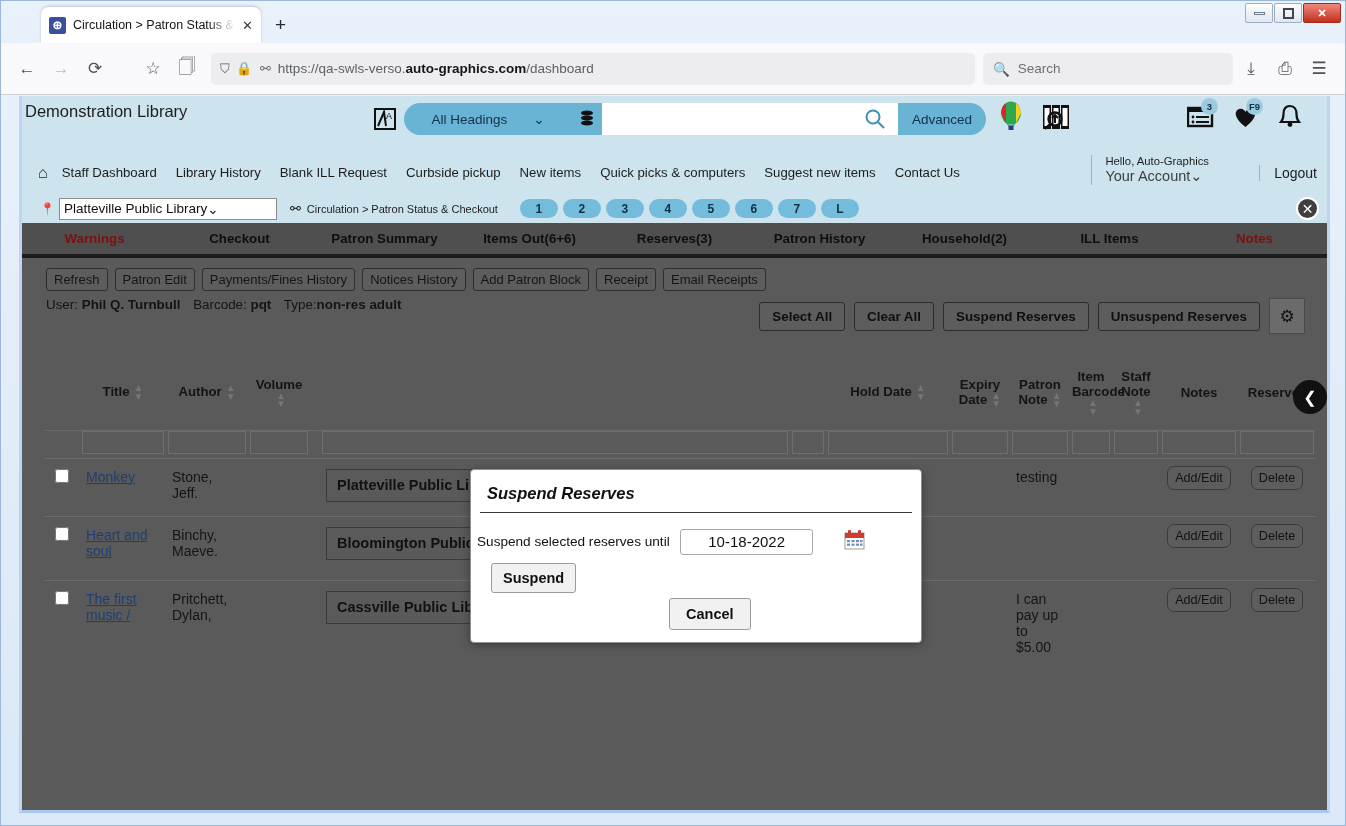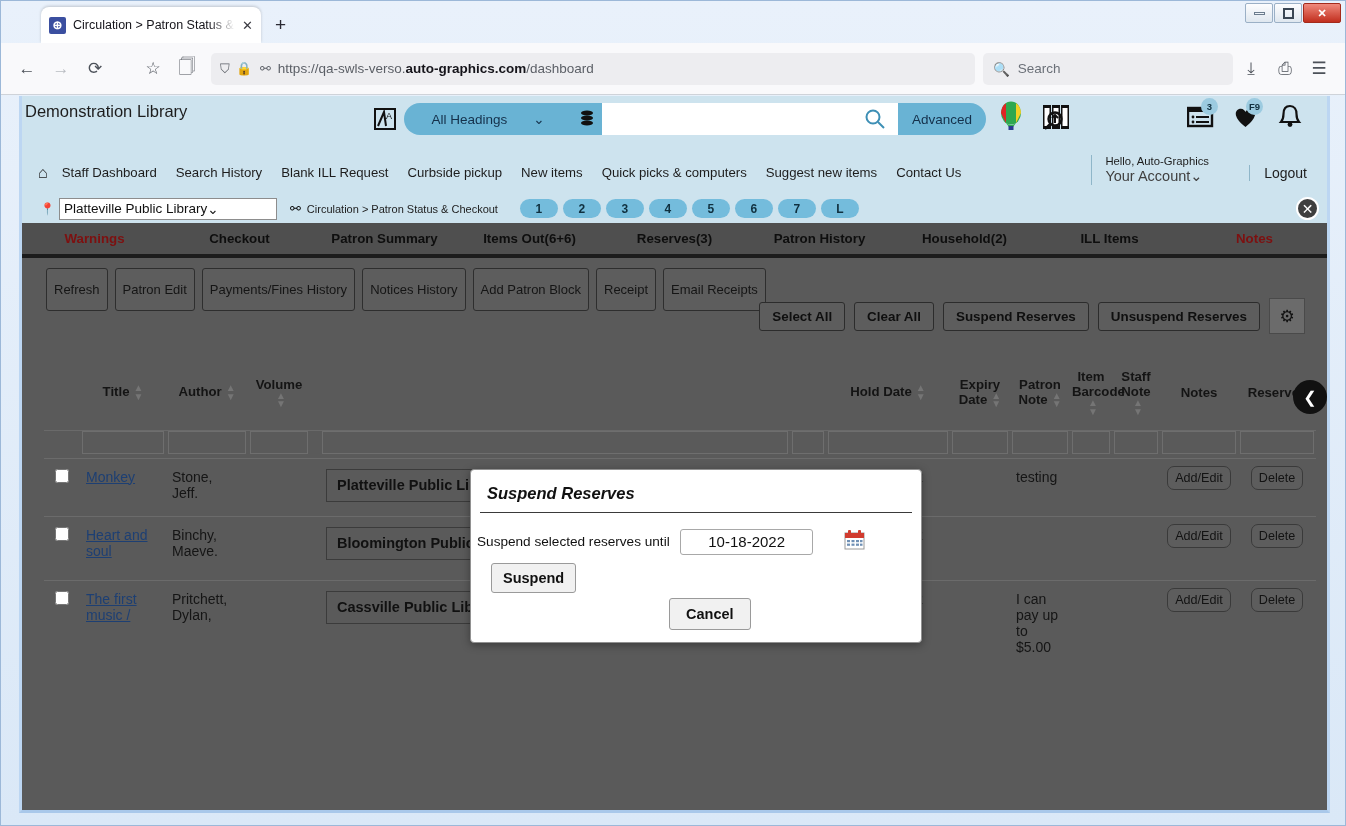--- a/index.html
+++ b/index.html
@@ -108,21 +108,21 @@
   #nav-row { height:43px; background:#cde3ee; position:relative; display:flex; align-items:center; padding-left:16px; }
   #home-ic { margin-right:14px; font-size:16px; color:#1d1d1d; cursor:pointer; }
   .navlink { font-size:13.2px; color:#1d1d1d; margin-right:19px; cursor:pointer; white-space:nowrap; }
   #acct-wrap {
     position:absolute; right:118px; top:4px; padding-left:13px; border-left:1px solid #8fb6c9;
     line-height:1.15; cursor:pointer;
   }
   #acct-hello { font-size:11.3px; color:#1d1d1d; }
   #acct-name { font-size:14.5px; color:#404040; }
   #logout {
-    position:absolute; right:20px; top:14px; padding-left:14px; border-left:1px solid #8fb6c9;
+    position:absolute; right:10px; top:14px; padding-left:14px; border-left:1px solid #8fb6c9;
     font-size:14px; color:#1d1d1d; cursor:pointer;
   }
 
   
   #ctx-bar { height:29px; background:#cde3ee; display:flex; align-items:center; padding-left:18px; position:relative; }
   #pin-ic { font-size:12px; color:#1d1d1d; margin-right:4px; }
   #branch-select {
     width:218px;height:22px;background:#fff;border:1px solid #8d8d8d;
     font-size:13.5px;color:#111;padding:0 4px; display:flex;align-items:center;justify-content:flex-start;cursor:pointer;
   }
@@ -150,21 +150,21 @@
     color:#0e0e0e; cursor:pointer; white-space:nowrap;
   }
   .atab.alert { color:#7d1010; }
 
   
   #content { position:relative; background:#5a5a5a; height:558px; overflow:hidden; }
 
   #btn-toolbar { display:flex; gap:7px; padding:10px 0 0 24px; }
   .tb-btn {
     border:1px solid #2e2e2e; background:#5d5d5d; color:#151515;
-    font-size:13px; padding:13px 7px; border-radius:3px; cursor:pointer; white-space:nowrap;
+    font-size:13px; padding:3px 7px; border-radius:3px; cursor:pointer; white-space:nowrap;
   }
   #user-line { padding:6px 0 0 24px; font-size:13.4px; color:#141414; }
   #user-line b { font-weight:bold; }
   #user-line .sp { display:inline-block; width:9px; }
 
   #action-row { position:absolute; right:22px; top:40px; display:flex; align-items:center; gap:9px; }
   .act-btn {
     border:1px solid #2c2c2c; background:#5d5d5d; color:#0f0f0f;
     font-size:13.4px; font-weight:bold; padding:6px 12px; border-radius:3px; cursor:pointer; white-space:nowrap;
   }
@@ -362,21 +362,21 @@
             <path d="M12 2 C7.5 2 5.5 5.5 5.5 10 C5.5 15 3 18 3 18 L21 18 C21 18 18.5 15 18.5 10 C18.5 5.5 16.5 2 12 2 Z" fill="none" stroke="#111" stroke-width="2.2"></path>
             <circle cx="12" cy="20.5" r="2.4" fill="#111"></circle>
           </svg>
         </div>
       </div>
     </div>
 
     <div id="nav-row">
       <span id="home-ic">⌂</span>
       <span class="navlink">Staff Dashboard</span>
-      <span class="navlink">Search History</span>
+      <span class="navlink">Library History</span>
       <span class="navlink">Blank ILL Request</span>
       <span class="navlink">Curbside pickup</span>
       <span class="navlink">New items</span>
       <span class="navlink">Quick picks &amp; computers</span>
       <span class="navlink">Suggest new items</span>
       <span class="navlink">Contact Us</span>
 
       <div id="acct-wrap">
         <div id="acct-hello">Hello, Auto-Graphics</div>
         <div id="acct-name"><span>Your Account</span><span>⌄</span></div>
@@ -422,20 +422,27 @@
       <div id="btn-toolbar">
         <div class="tb-btn">Refresh</div>
         <div class="tb-btn">Patron Edit</div>
         <div class="tb-btn">Payments/Fines History</div>
         <div class="tb-btn">Notices History</div>
         <div class="tb-btn">Add Patron Block</div>
         <div class="tb-btn">Receipt</div>
         <div class="tb-btn">Email Receipts</div>
       </div>
 
+      <div id="user-line">
+        <span>User:</span>
+        <b>Phil Q. Turnbull</b><span class="sp"></span>
+        <span>Barcode:</span>
+        <b>pqt</b><span class="sp"></span>
+        <span>Type:</span><b>non-res adult</b>
+      </div>
 
       <div id="action-row">
         <div class="act-btn">Select All</div>
         <div class="act-btn">Clear All</div>
         <div class="act-btn">Suspend Reserves</div>
         <div class="act-btn">Unsuspend Reserves</div>
         <div id="gear-btn">⚙</div>
       </div>
 
       <div id="collapse-arrow">❮</div>

